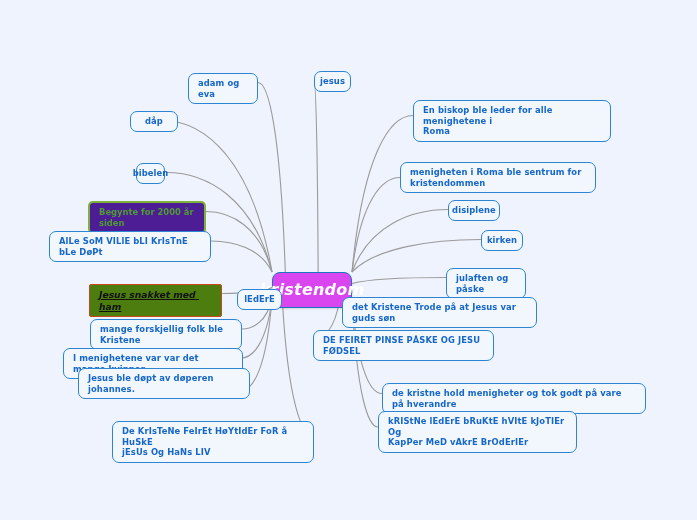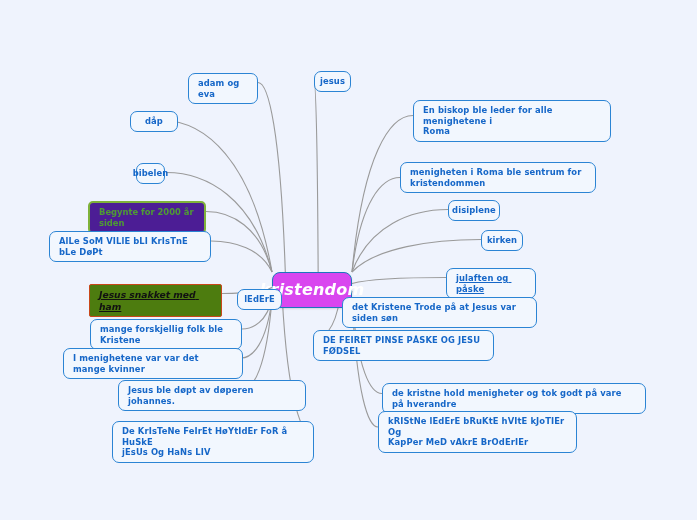--- a/index.html
+++ b/index.html
@@ -109,26 +109,26 @@
     <div class="node blue" style="left: 413px; top: 100px; width: 198px; min-height: 31px;">En biskop ble leder for alle menighetene i
 Roma</div>
     <div class="node blue" style="left: 130px; top: 111px; width: 48px; min-height: 19px; justify-content: center;">dåp</div>
     <div class="node blue" style="left: 400px; top: 162px; width: 196px; min-height: 31px;">menigheten i Roma ble sentrum for
 kristendommen</div>
     <div class="node blue" style="left: 136px; top: 163px; width: 29px; min-height: 19px; justify-content: center;">bibelen</div>
     <div class="node blue" style="left: 448px; top: 200px; width: 52px; min-height: 19px; justify-content: center;">disiplene</div>
     <div class="node orange-green" style="left: 88px; top: 201px; width: 118px; min-height: 21px; justify-content: center;">Begynte for 2000 år siden</div>
     <div class="node blue" style="left: 481px; top: 230px; width: 42px; min-height: 19px; justify-content: center;">kirken</div>
     <div class="node blue" style="left: 49px; top: 231px; width: 162px; min-height: 20px; justify-content: center;">AlLe SoM VILlE bLI KrIsTnE bLe DøPt</div>
-    <div class="node blue" style="left: 446px; top: 268px; width: 90px; min-height: 19px; justify-content: center; text-decoration: underline;">julaften og påske</div>
+    <div class="node blue" style="left: 446px; top: 268px; width: 80px; min-height: 19px; justify-content: center;">julaften og påske</div>
     <div class="node orange-black" style="left: 89px; top: 284px; width: 133px; min-height: 19px; justify-content: center;">Jesus snakket med ham</div>
     <div class="node blue" style="left: 237px; top: 289px; width: 45px; min-height: 19px; justify-content: center;">lEdErE</div>
-    <div class="node blue" style="left: 342px; top: 297px; width: 195px; min-height: 20px; justify-content: center;">det Kristene Trode på at Jesus var siden søn</div>
+    <div class="node blue" style="left: 342px; top: 297px; width: 195px; min-height: 20px; justify-content: center;">det Kristene Trode på at Jesus var guds søn</div>
     <div class="node blue" style="left: 90px; top: 319px; width: 152px; min-height: 20px; justify-content: center;">mange forskjellig folk ble Kristene</div>
     <div class="node blue" style="left: 313px; top: 330px; width: 181px; min-height: 20px; justify-content: center;">DE FEIRET PINSE PÅSKE OG JESU FØDSEL</div>
     <div class="node blue" style="left: 63px; top: 348px; width: 180px; min-height: 20px; justify-content: center;">I menighetene var var det mange kvinner</div>
-    <div class="node blue" style="left: 78px; top: 380px; width: 188px; min-height: 20px; justify-content: center; margin-left: 40px;">Jesus ble døpt av døperen johannes.</div>
+    <div class="node blue" style="left: 78px; top: 368px; width: 172px; min-height: 20px; justify-content: center;">Jesus ble døpt av døperen johannes.</div>
     <div class="node blue" style="left: 382px; top: 383px; width: 264px; min-height: 21px; justify-content: center;">de kristne hold menigheter og tok godt på vare på hverandre</div>
     <div class="node blue" style="left: 378px; top: 411px; width: 199px; min-height: 32px;">kRIStNe lEdErE bRuKtE hVItE kJoTIEr Og
 KapPer MeD vAkrE BrOdErIEr</div>
     <div class="node blue" style="left: 112px; top: 421px; width: 202px; min-height: 32px;">De KrIsTeNe FeIrEt HøYtIdEr FoR å HuSkE
 jEsUs Og HaNs LIV</div>
   </div>
 
 </body></html>

